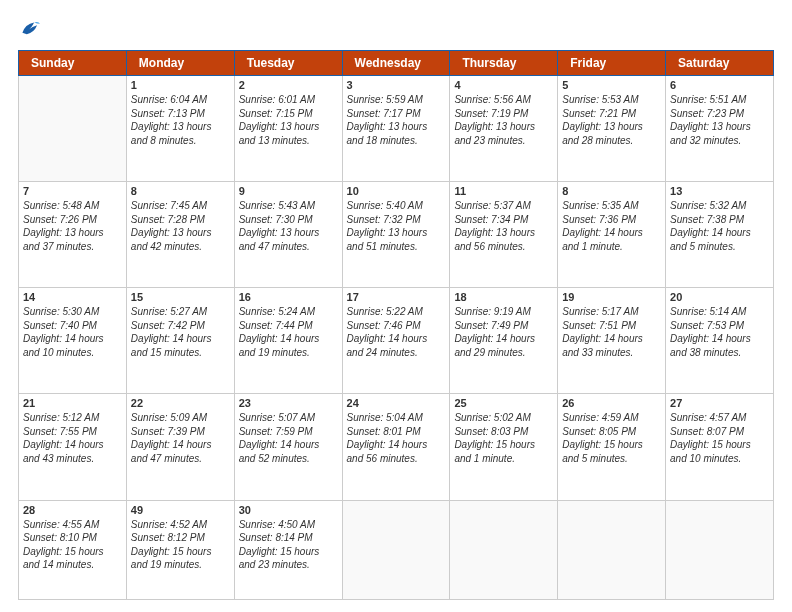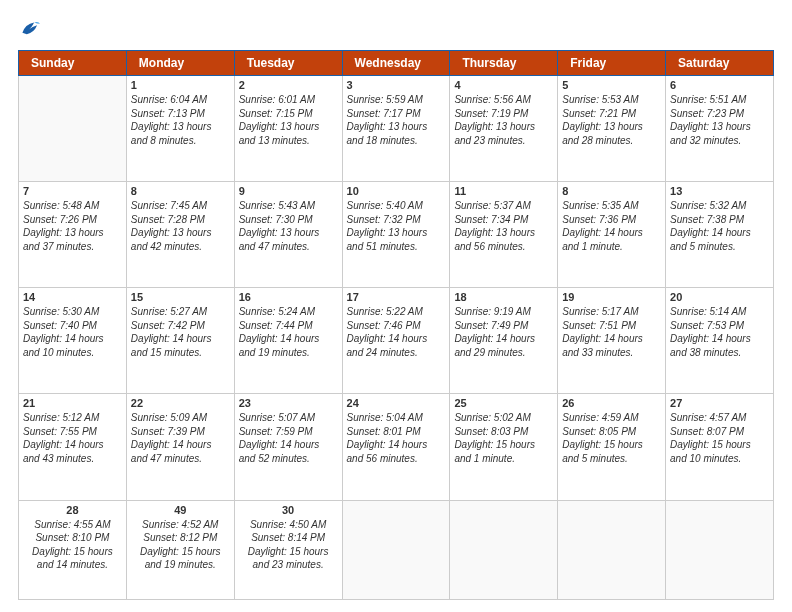--- a/index.html
+++ b/index.html
@@ -87,21 +87,20 @@
       font-size: 10px;
       line-height: 1.35;
       color: #333;
       font-style: italic;
     }
     td.empty {
       background: #f9f9f9;
     }
     .last-row td {
       height: 72px;
-      text-align: center;
     }
   </style>
 </head>
 <body>
 
 <div class="page">
   <div class="header">
     <div class="logo">
       <svg class="logo-bird" viewBox="0 0 30 30">
         <path d="M6,20 Q10,8 22,6 Q18,14 14,16 Q20,12 26,10 Q22,20 12,22 Z" fill="#1a5fa8"></path>

